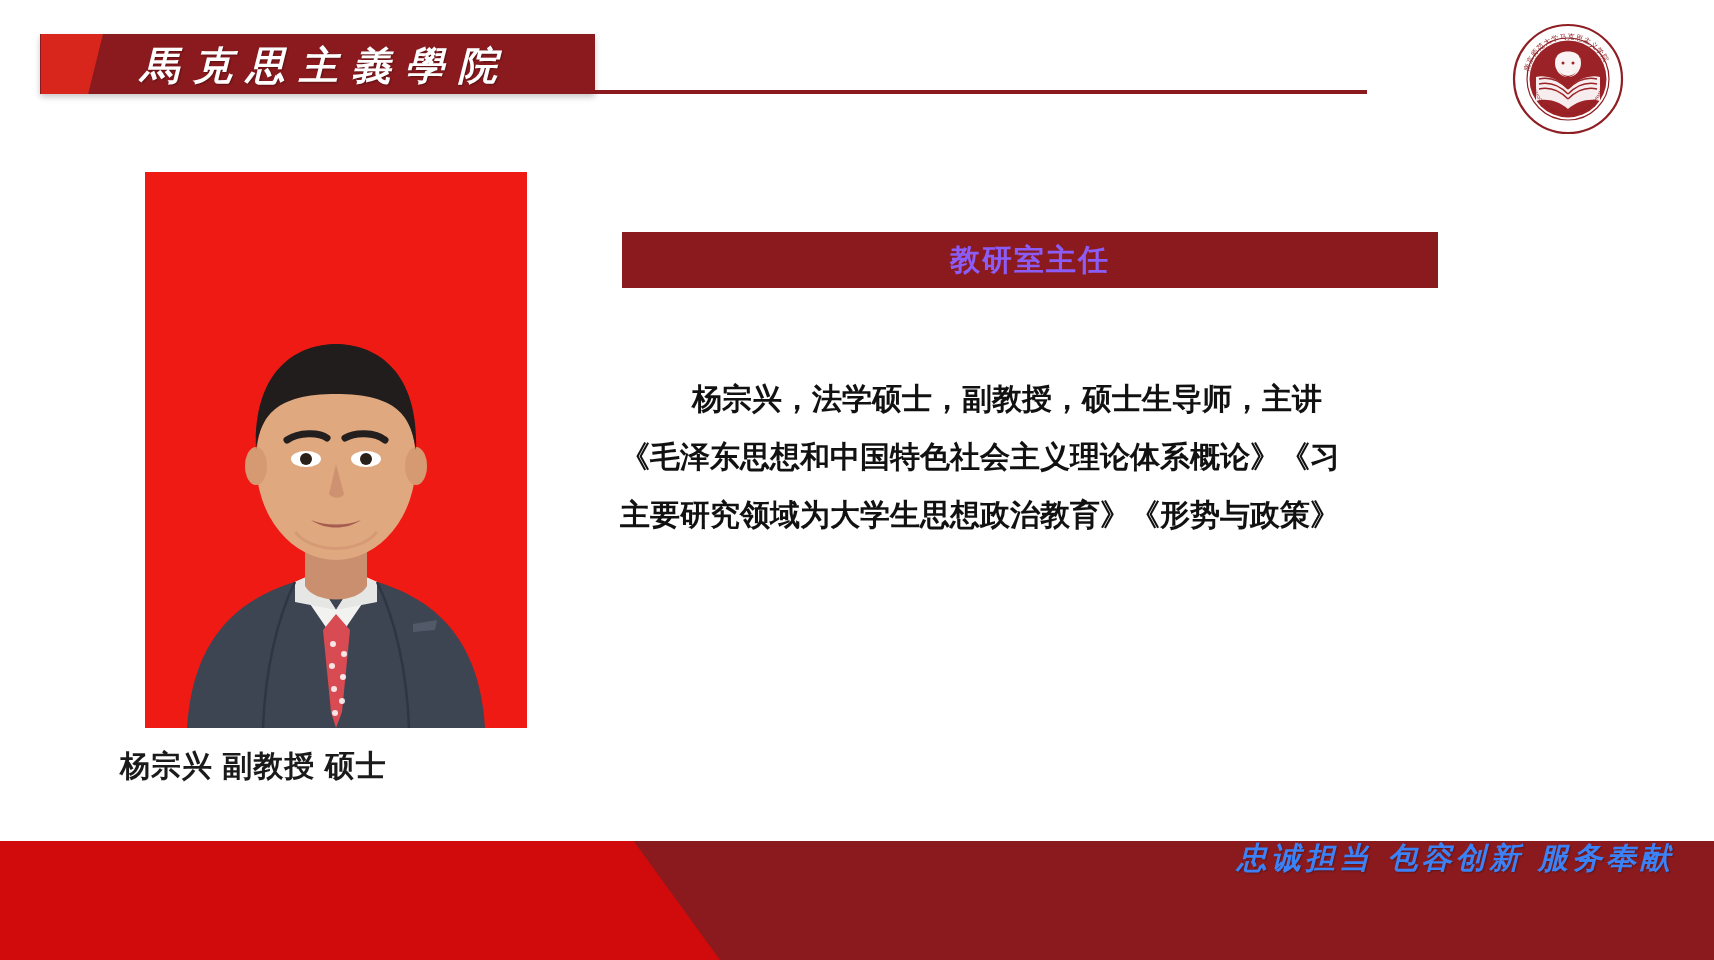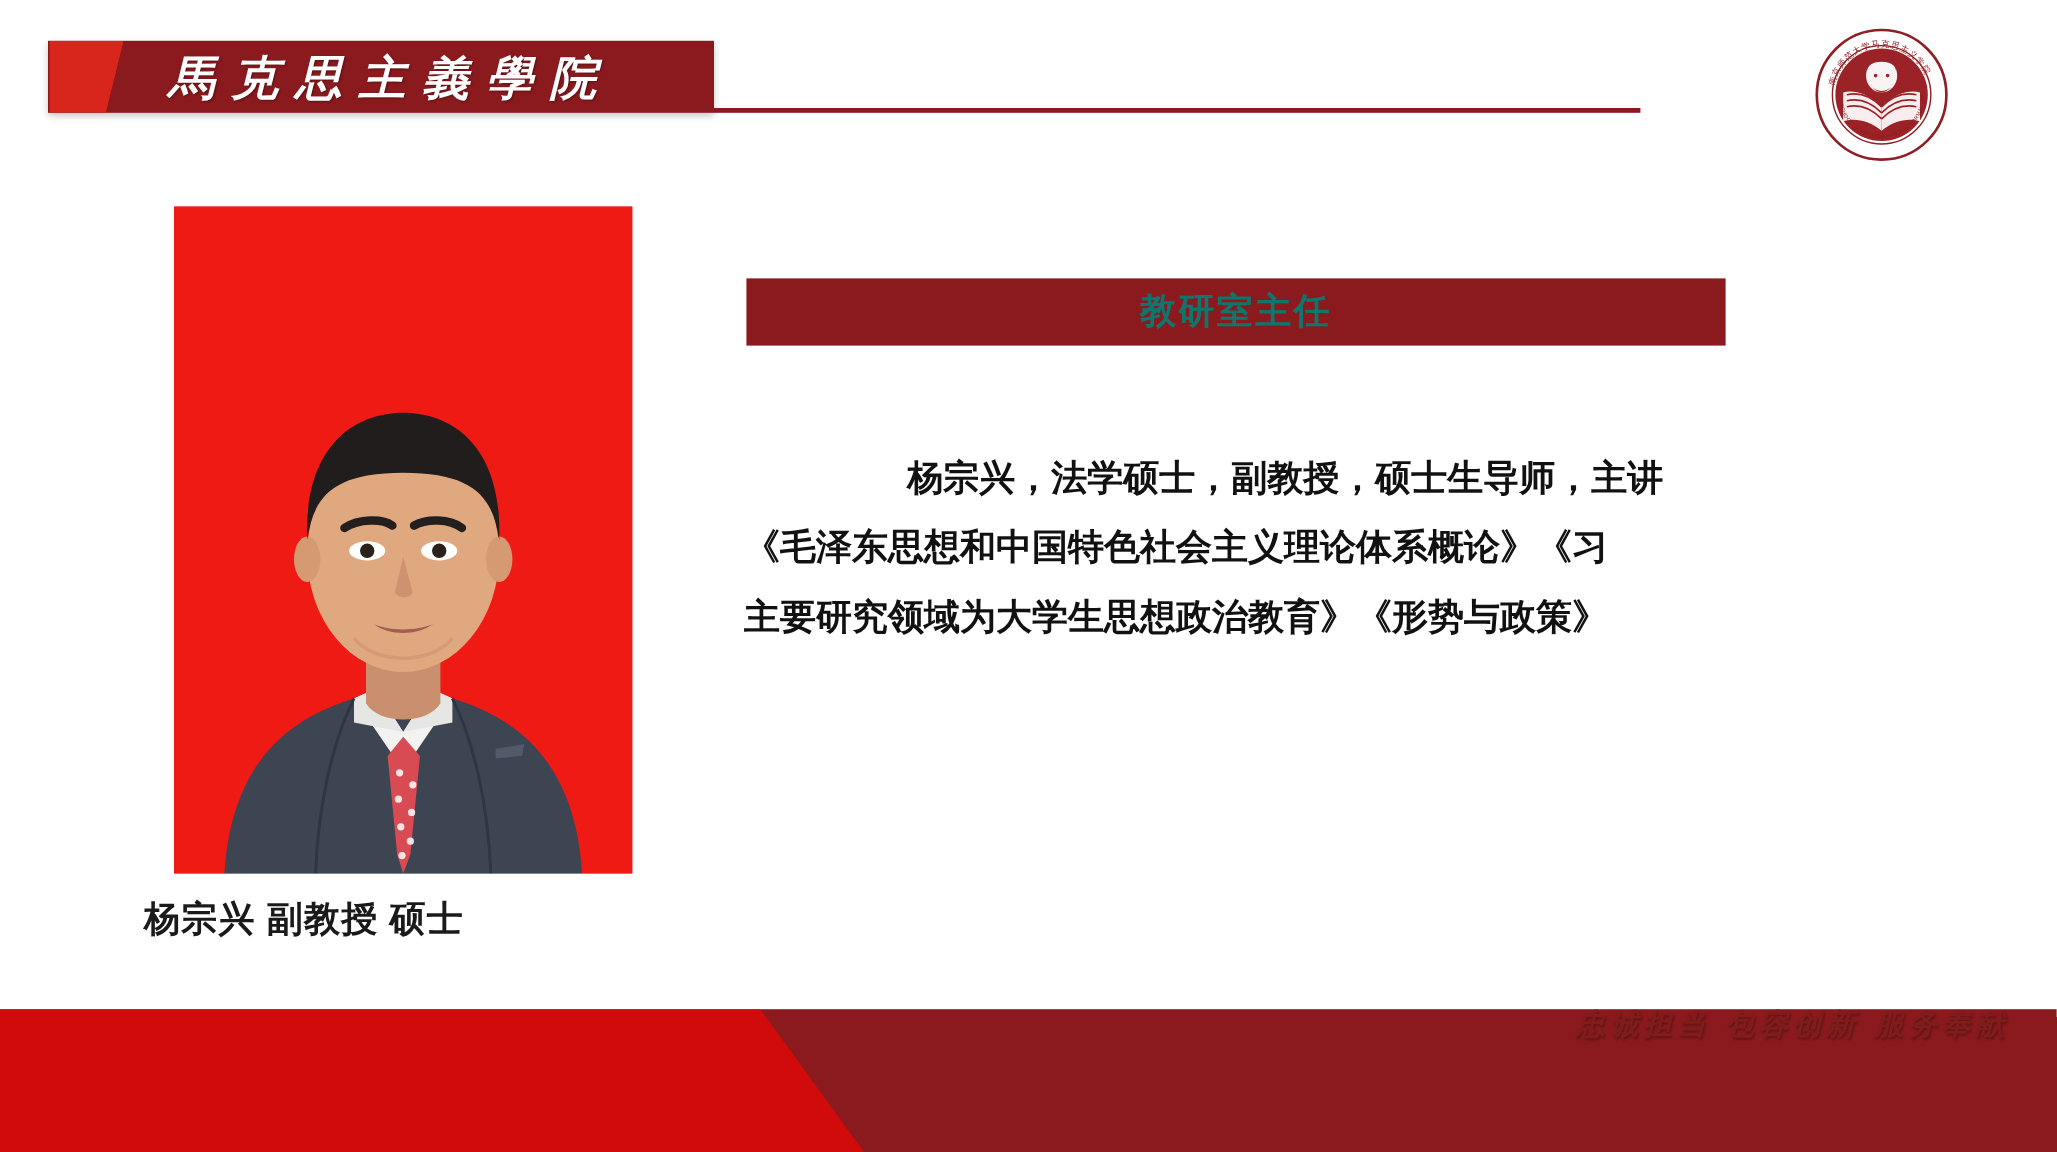--- a/index.html
+++ b/index.html
@@ -124,21 +124,21 @@
     background: #8B1A1E;
   }
   .section-title {
     position: absolute;
     left: 622px;
     top: 232px;
     width: 816px;
     height: 56px;
     line-height: 56px;
     text-align: center;
-    color: #0f766e;
+    color: #8b5cf6;
     font-size: 30px;
     font-weight: 700;
     letter-spacing: 2px;
     font-family: "Liberation Sans", "DejaVu Sans", sans-serif;
   }
 
   .bio {
     position: absolute;
     left: 620px;
     top: 370px;
@@ -148,21 +148,20 @@
     line-height: 58px;
     color: #111111;
     font-family: "Liberation Sans", "DejaVu Sans", sans-serif;
   }
   .bio-line {
     display: block;
     white-space: nowrap;
   }
   .bio-line.indent {
     text-indent: 72px;
-    text-align: center;
   }
 
   
   .footer {
     position: absolute;
     left: 0;
     top: 826px;
     width: 1714px;
     height: 134px;
   }
@@ -180,23 +179,23 @@
     top: 15px;
     width: 720px;
     height: 119px;
     background: #D10B0B;
     clip-path: polygon(0 0, 88% 0, 100% 100%, 0 100%);
   }
   .footer-slogan {
     position: absolute;
     right: 40px;
     top: 838px;
-    color: #7f1d1d;
+    color: #3b82f6;
     font-family: "DejaVu Serif", "Liberation Serif", serif;
-    font-size: 24px;
+    font-size: 30px;
     font-weight: 700;
     font-style: italic;
     letter-spacing: 4px;
     white-space: nowrap;
     text-shadow: 1px 1px 2px rgba(0,0,0,0.3);
   }
 </style>
 </head>
 <body>
 

